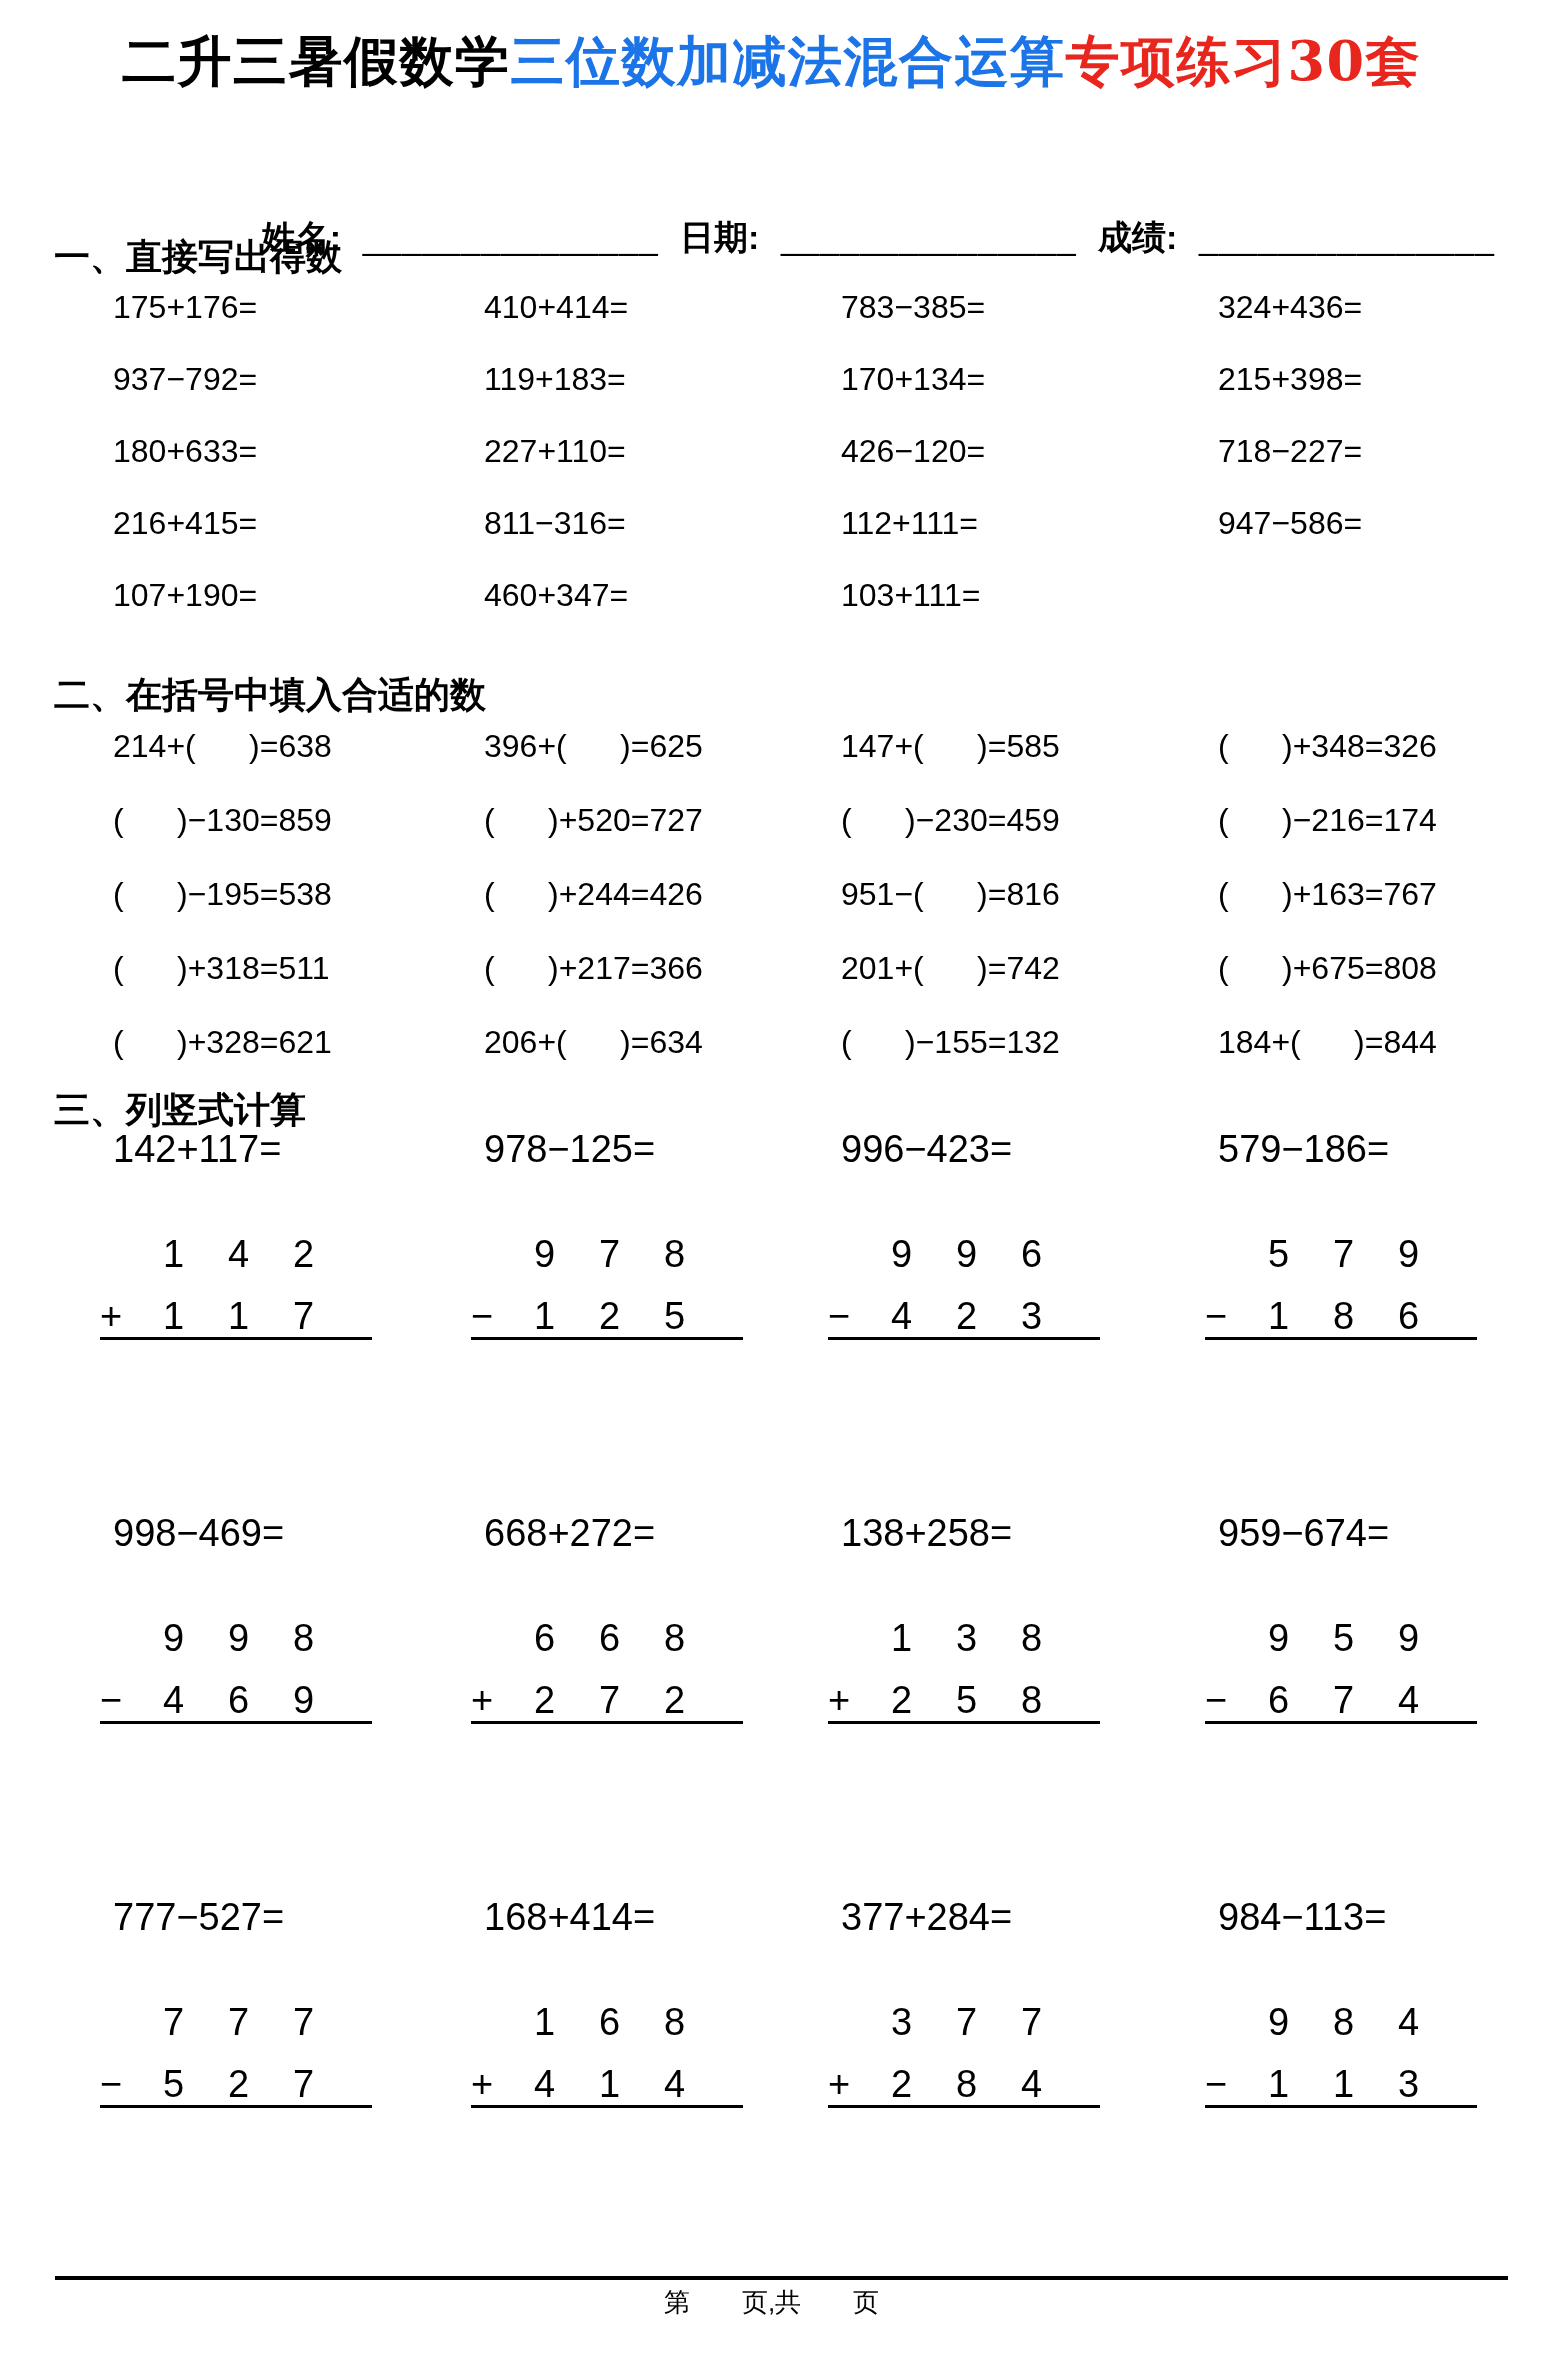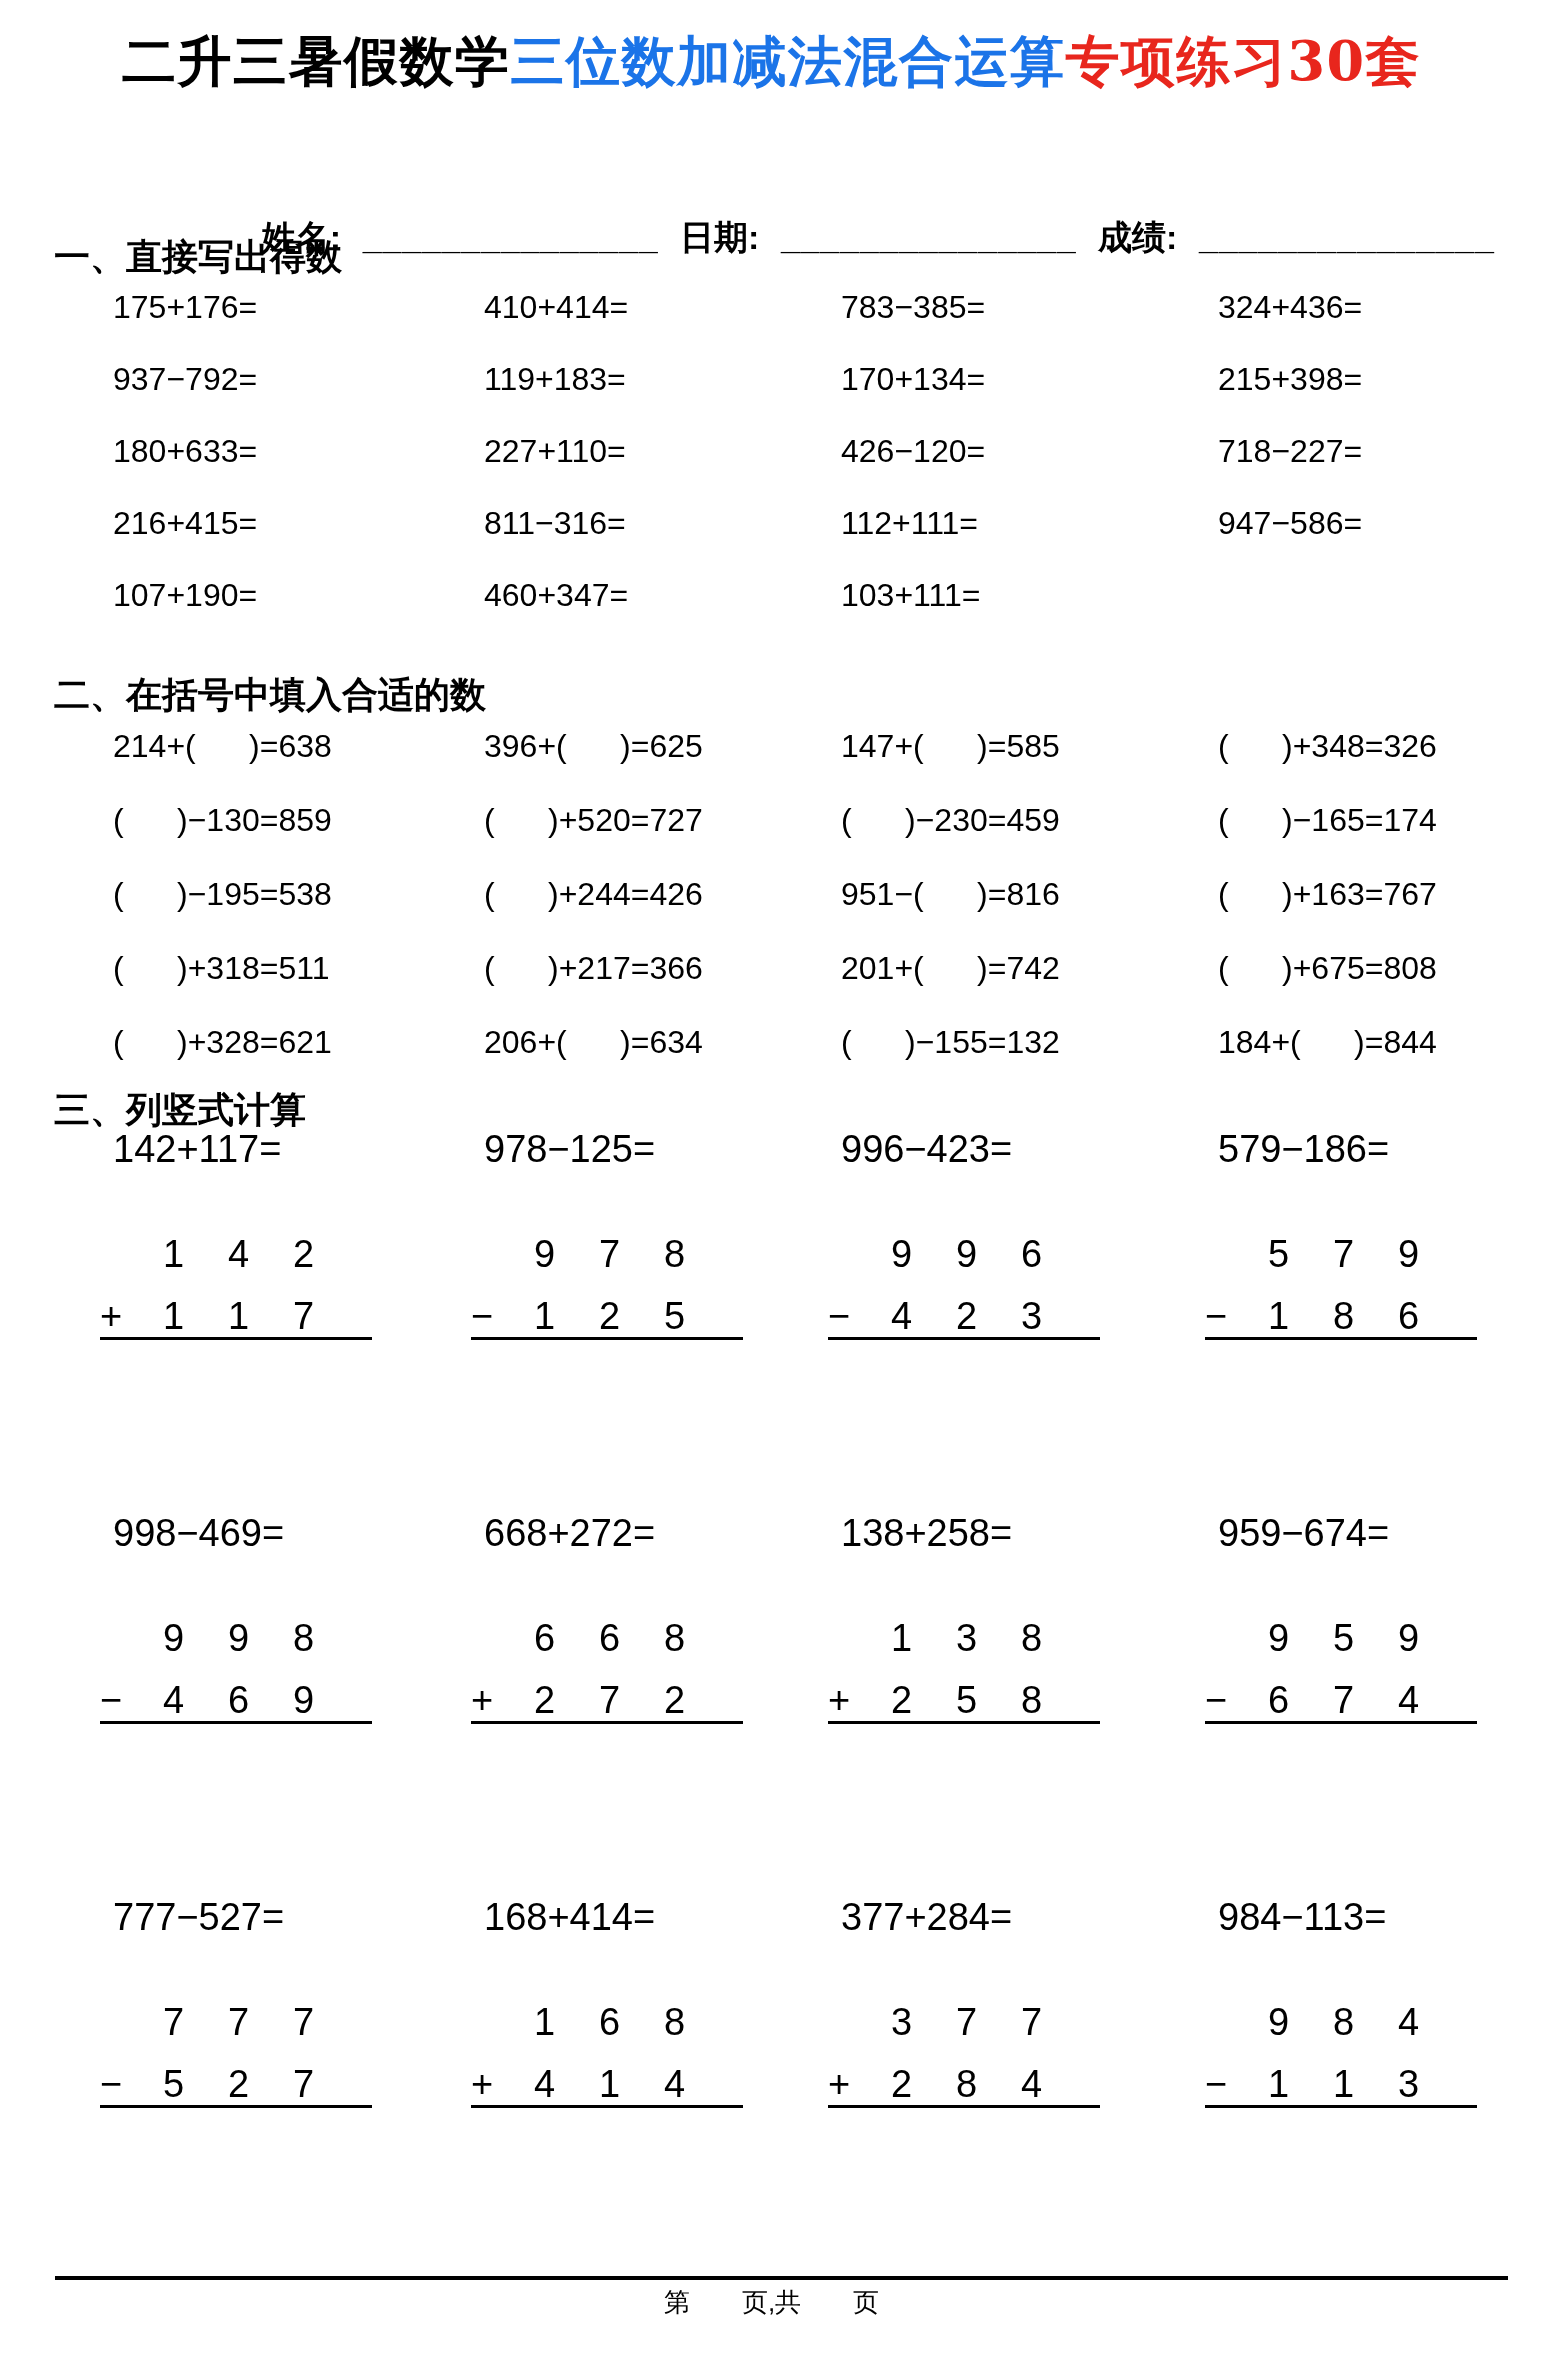--- a/index.html
+++ b/index.html
@@ -26,21 +26,21 @@
   .title .t-black{color:#000000;}
   .title .t-blue{color:#1b74e8;}
   .title .t-red{color:#e8261d;}
   
   .name-line{
     position:absolute;top:176px;left:224px;
     font-size:34px;font-weight:bold;
     white-space:pre;
   }
   .name-line .blank{
-    font-weight:bold;
+    font-weight:normal;
     letter-spacing:0.8px;
   }
   .name-line .gap{display:inline-block;width:21.6px;}
   
   .sec-heading{
     position:absolute;left:54px;
     font-size:36px;font-weight:bold;
     white-space:nowrap;
   }
   #h1{top:233px;}
@@ -132,21 +132,21 @@
 
   <div class="sec-heading" id="h2">二、在括号中填入合适的数</div>
   <div class="pgrid" id="s2-grid">
     <div class="p">214+(      )=638</div>
     <div class="p">396+(      )=625</div>
     <div class="p">147+(      )=585</div>
     <div class="p">(      )+348=326</div>
     <div class="p">(      )−130=859</div>
     <div class="p">(      )+520=727</div>
     <div class="p">(      )−230=459</div>
-    <div class="p">(      )−165=174</div>
+    <div class="p">(      )−216=174</div>
     <div class="p">(      )−195=538</div>
     <div class="p">(      )+244=426</div>
     <div class="p">951−(      )=816</div>
     <div class="p">(      )+163=767</div>
     <div class="p">(      )+318=511</div>
     <div class="p">(      )+217=366</div>
     <div class="p">201+(      )=742</div>
     <div class="p">(      )+675=808</div>
     <div class="p">(      )+328=621</div>
     <div class="p">206+(      )=634</div>

